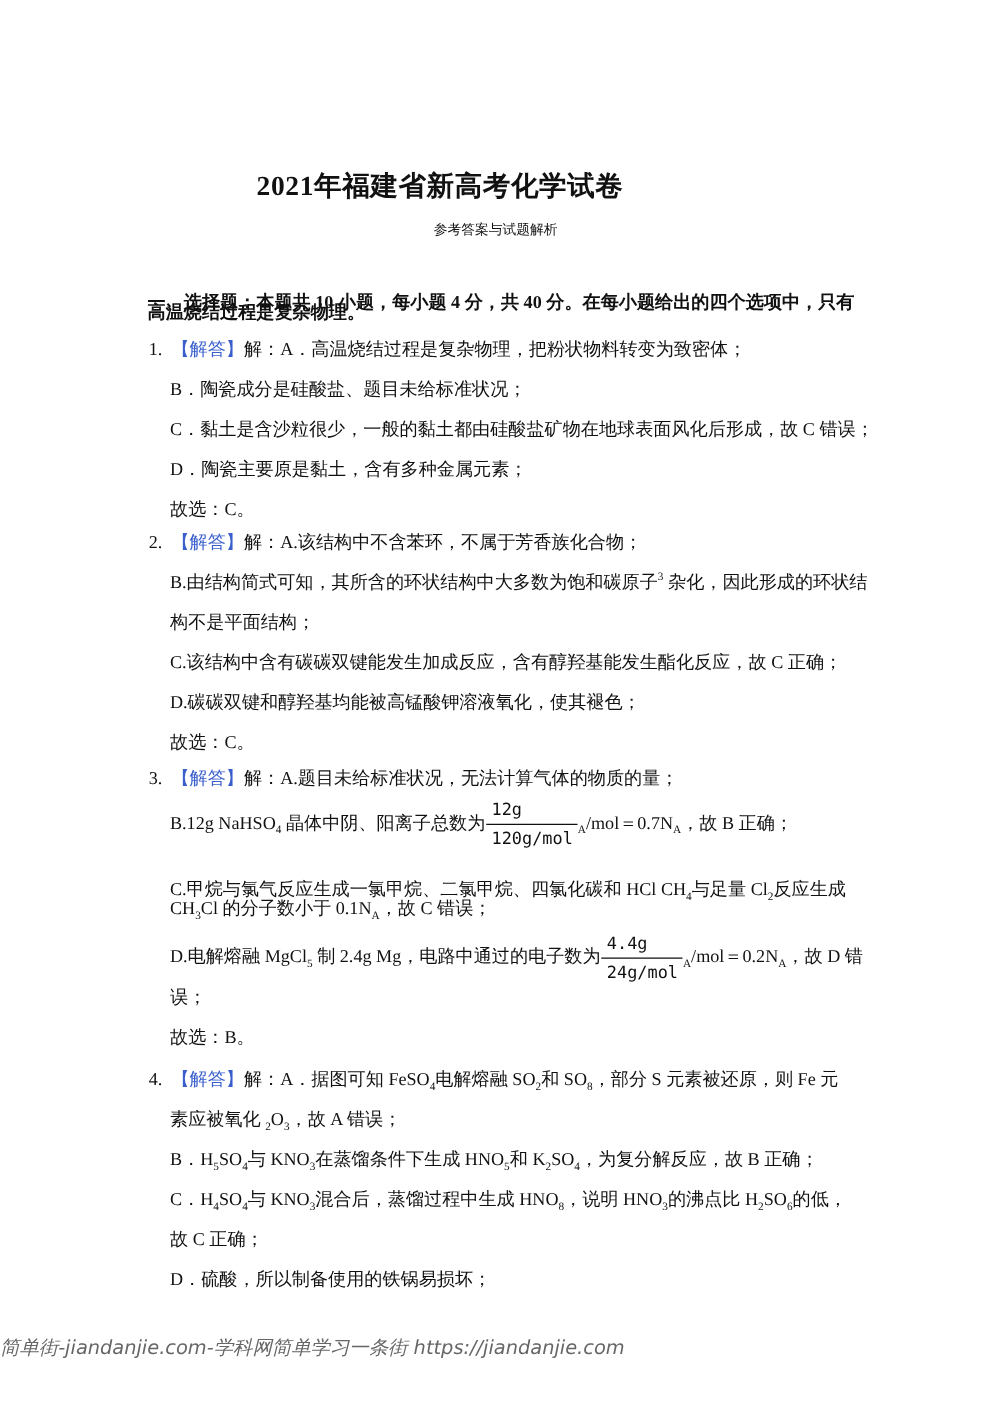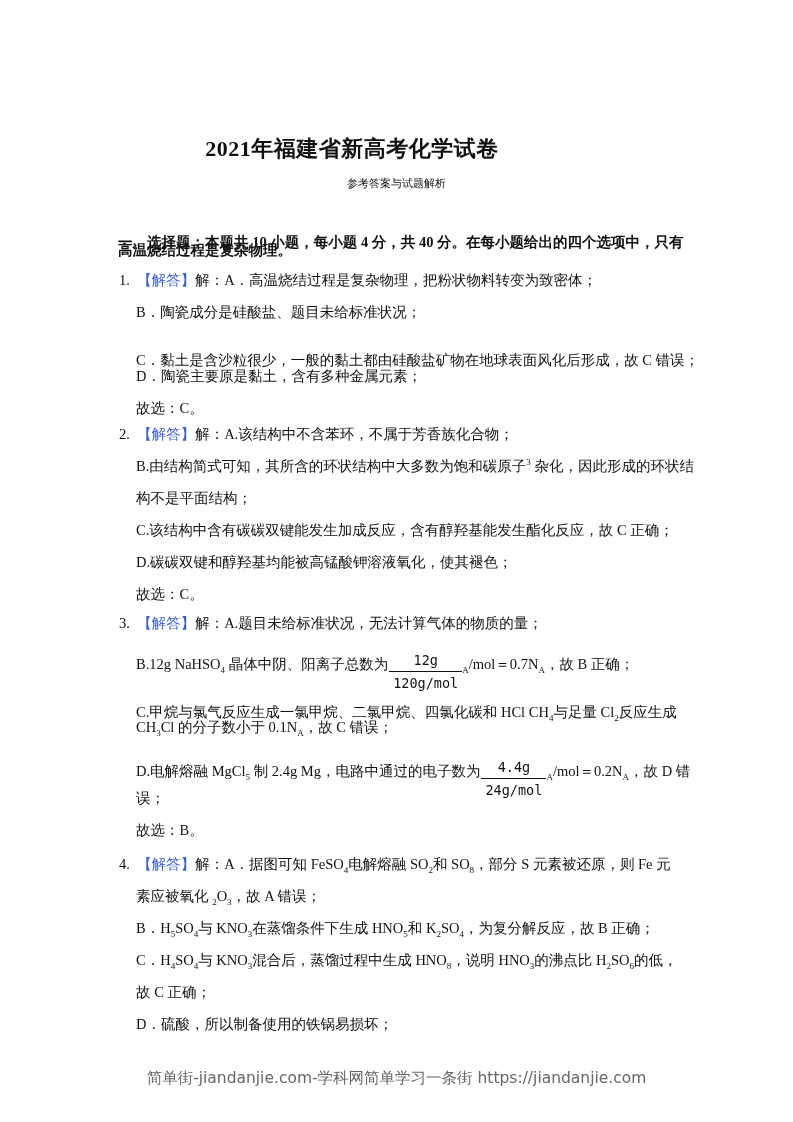--- a/index.html
+++ b/index.html
@@ -17,46 +17,46 @@
   }
   .line {
     position: absolute; font-size: 14.5px; white-space: nowrap; line-height: 20px;
   }
   .section { font-weight: bold; left: 118px; }
   .num { left: 119px; }
   .ind { left: 136px; }
   .tag { color: #3a5fcd; }
   sub, sup { font-size: 9px; line-height: 0; }
   .frac {
-    display: inline-block; vertical-align: middle; text-align: center;
+    display: inline-block; vertical-align: middle; text-align: left;
     font-family: "DejaVu Sans Mono", "Liberation Mono", monospace; font-size: 13.5px;
-    margin: 12px 0 0 1px;
+    margin: 0 0 0 1px;
   }
   .frac .n { display: block; border-bottom: 1px solid #111; padding: 0 4px 1px; }
   .frac .d { display: block; padding: 1px 4px 0; }
   .footer {
-    position: absolute; left: 0; width: 793px; top: 1068px; text-align: center;
-    font-family: "DejaVu Sans", sans-serif; font-size: 15.5px; color: #666;
+    position: absolute; left: 0; width: 793px; top: 1068px; 
+    font-family: "DejaVu Sans", sans-serif; font-size: 15.5px; color: #666; font-style: italic;
   }
 </style>
 </head>
 <body>
 
 <div class="title">2021年福建省新高考化学试卷</div>
 <div class="subtitle">参考答案与试题解析</div>
 
 <div class="line section" style="top:232px">一、选择题：本题共 10 小题，每小题 4 分，共 40 分。在每小题给出的四个选项中，只有</div>
 
 <div class="line section" style="top:240px;">高温烧结过程是复杂物理。</div>
 
 <div class="line num" style="top:270px">
   <span>1.</span>&nbsp;&nbsp;<span class="tag">【解答】</span><span>解：A．高温烧结过程是复杂物理，把粉状物料转变为致密体；</span>
 </div>
 <div class="line ind" style="top:302px">B．陶瓷成分是硅酸盐、题目未给标准状况；</div>
-<div class="line ind" style="top:350px">C．黏土是含沙粒很少，一般的黏土都由硅酸盐矿物在地球表面风化后形成，故 C 错误；</div>
+<div class="line ind" style="top:334px">C．黏土是含沙粒很少，一般的黏土都由硅酸盐矿物在地球表面风化后形成，故 C 错误；</div>
 <div class="line ind" style="top:366px">D．陶瓷主要原是黏土，含有多种金属元素；</div>
 <div class="line ind" style="top:398px">故选：C。</div>
 
 <div class="line num" style="top:424px">
   <span>2.</span>&nbsp;&nbsp;<span class="tag">【解答】</span><span>解：A.该结构中不含苯环，不属于芳香族化合物；</span>
 </div>
 <div class="line ind" style="top:456px">
   <span>B.由结构简式可知，其所含的环状结构中大多数为饱和碳原子</span><sup>3</sup> <span>杂化，因此形成的环状结</span>
 </div>
 <div class="line ind" style="top:488px">构不是平面结构；</div>

